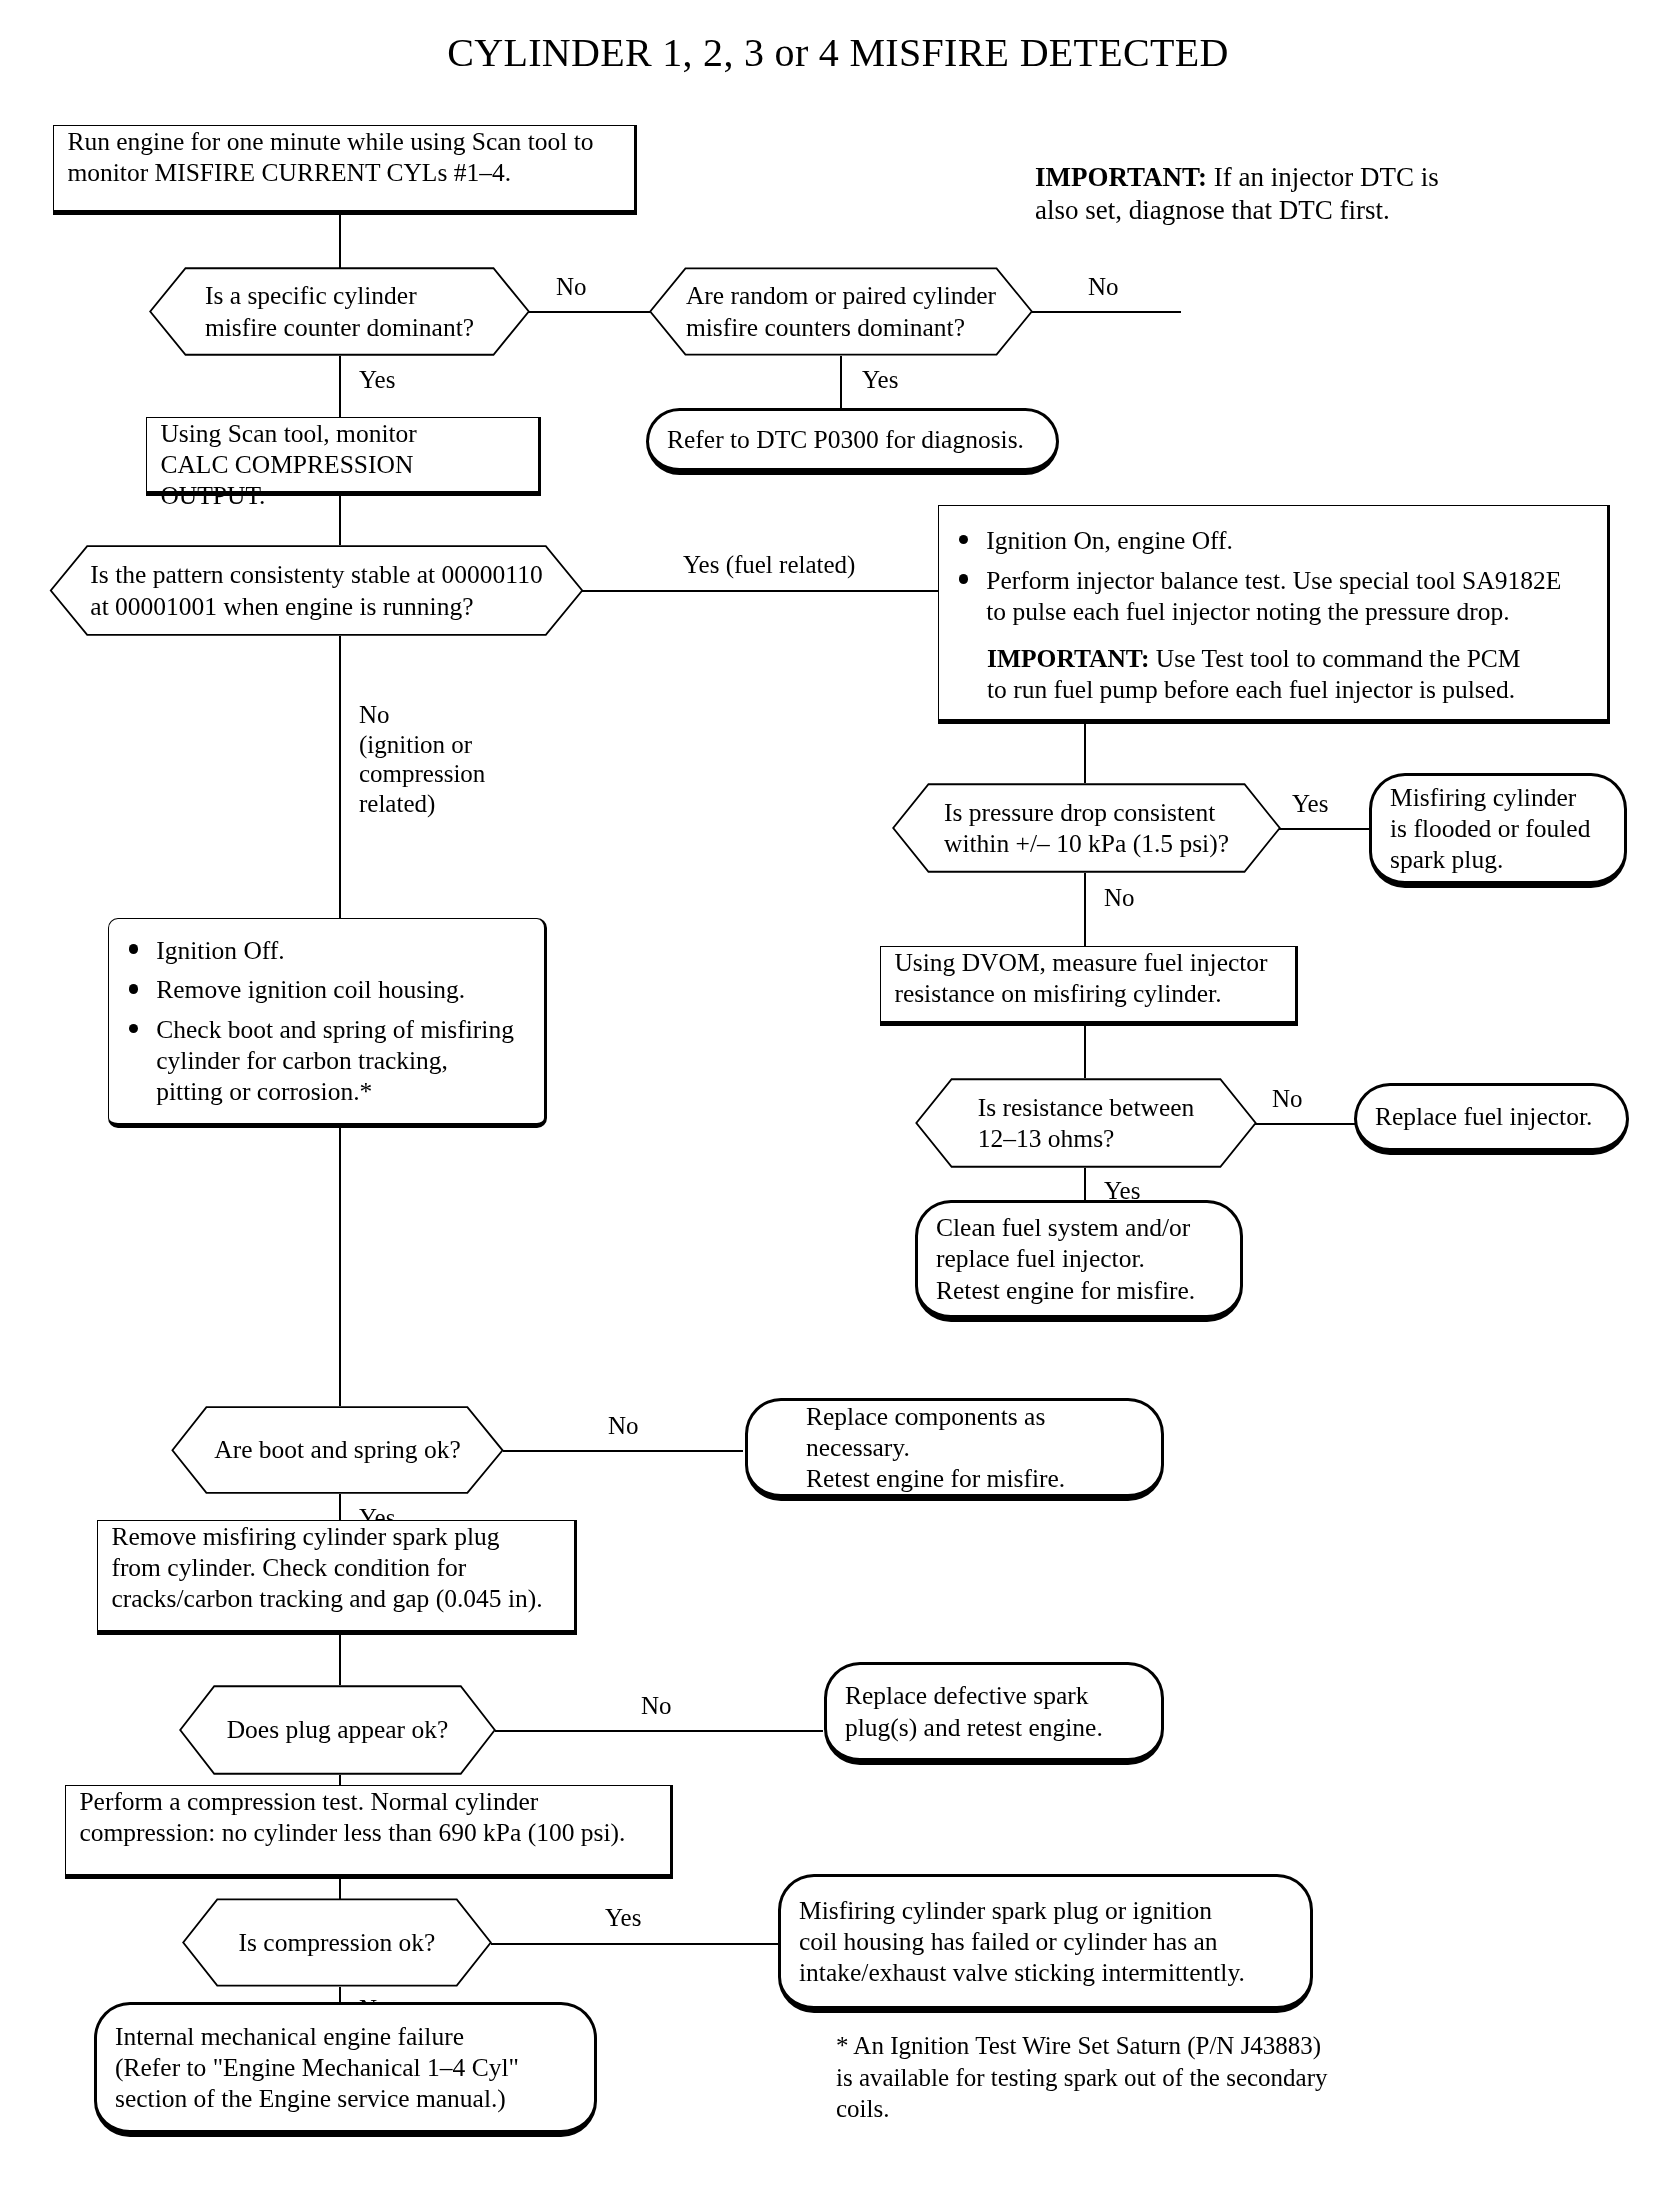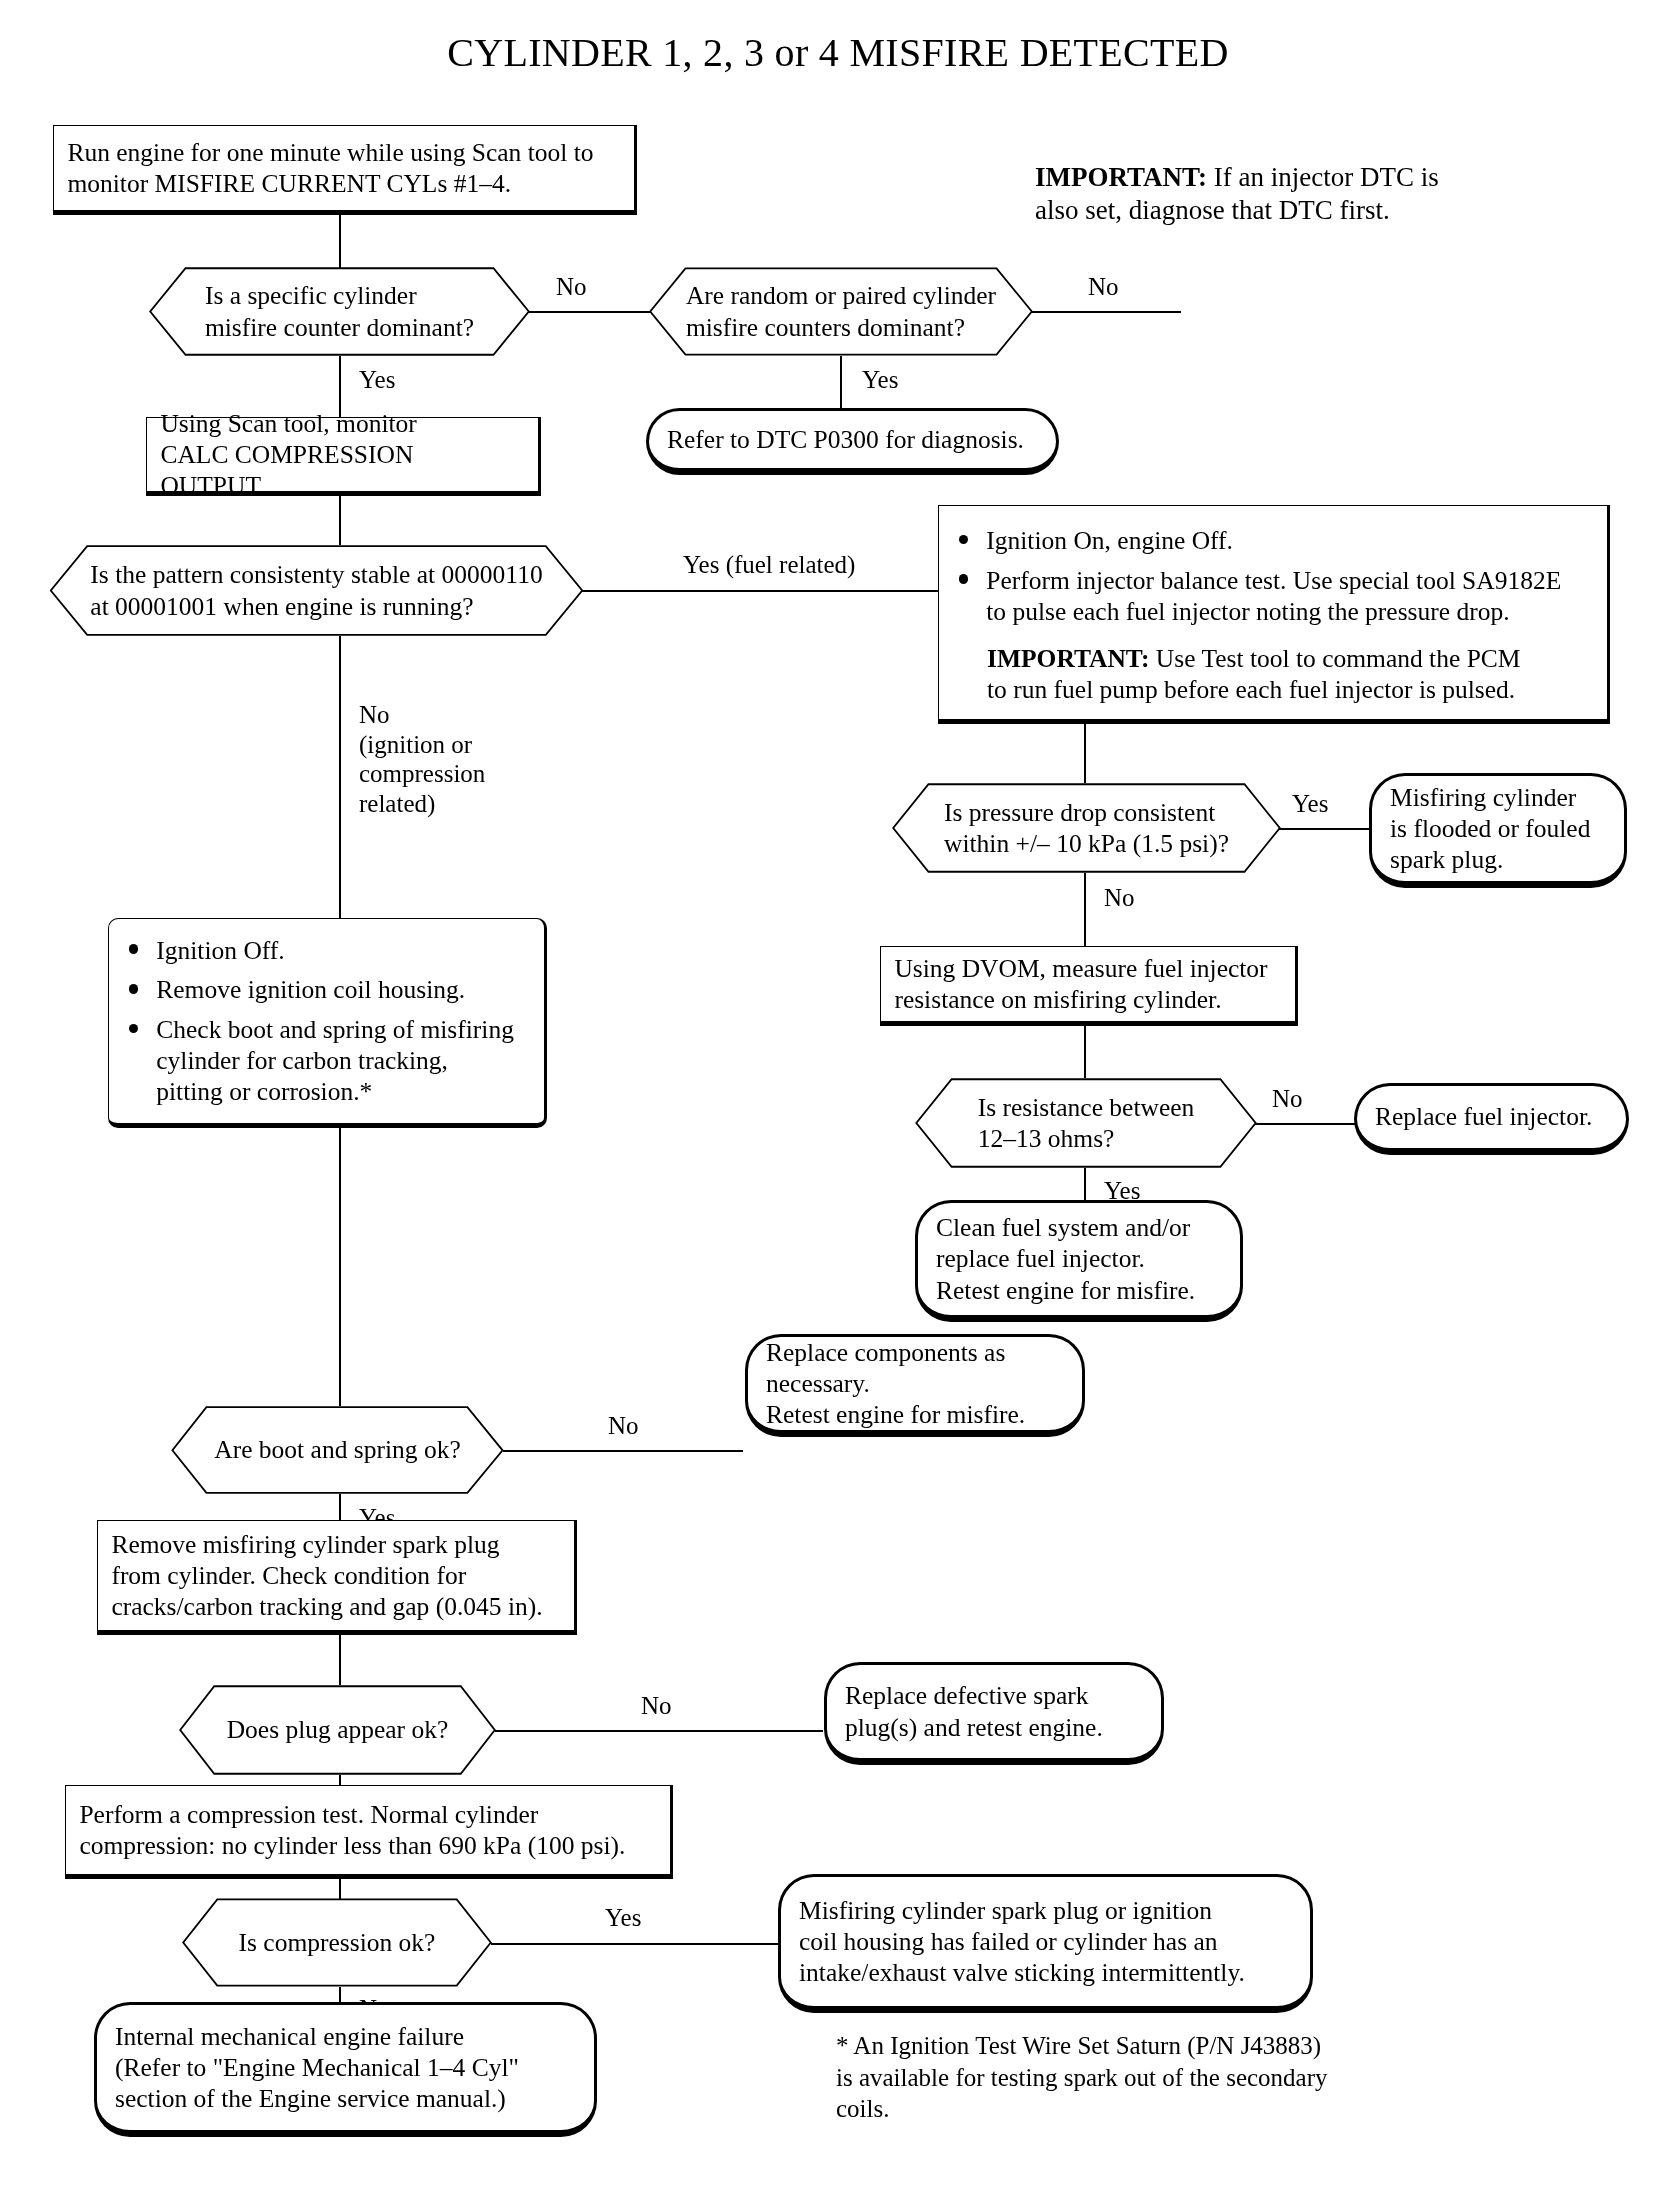--- a/index.html
+++ b/index.html
@@ -39,21 +39,20 @@
   }
   
   .pbox{
     position:absolute;
     box-sizing:border-box;
     background:#ffffff;
     border:1.8px solid #000;
     border-bottom-width:5.5px;
     border-right-width:3.6px;
     display:flex;
-    align-items:center;
   }
   .pbox .inner{
     width:100%;
     padding:0 13.4px;
     font-size:25.5px;
     line-height:1.22;
     white-space:pre-line;
   }
   
   .tbox{
@@ -275,21 +274,21 @@
     </svg>
     <div class="hextext">Are boot and spring ok?</div>
   </div>
 
   <div class="ln lnh" style="left:503px; top:1450px; width:240px;"></div>
   <div class="lbl" style="left:608px; top:1411px;">No</div>
 
   <div class="ln lnv" style="left:339px; top:1494px; height:73px;"></div>
   <div class="lbl" style="left:359px; top:1503px;">Yes</div>
 
-  <div class="tbox" style="left:745px; top:1334px; width:340px; height:103px;">
+  <div class="tbox" style="left:745px; top:1398px; width:419px; height:103px;padding-left:40px;">
     <div class="inner">Replace components as necessary.
 Retest engine for misfire.</div>
   </div>
 
   <div class="pbox" style="left:97px; top:1520px; width:480px; height:115px;">
     <div class="inner">Remove misfiring cylinder spark plug
 from cylinder. Check condition for
 cracks/carbon tracking and gap (0.045 in).</div>
   </div>
 

